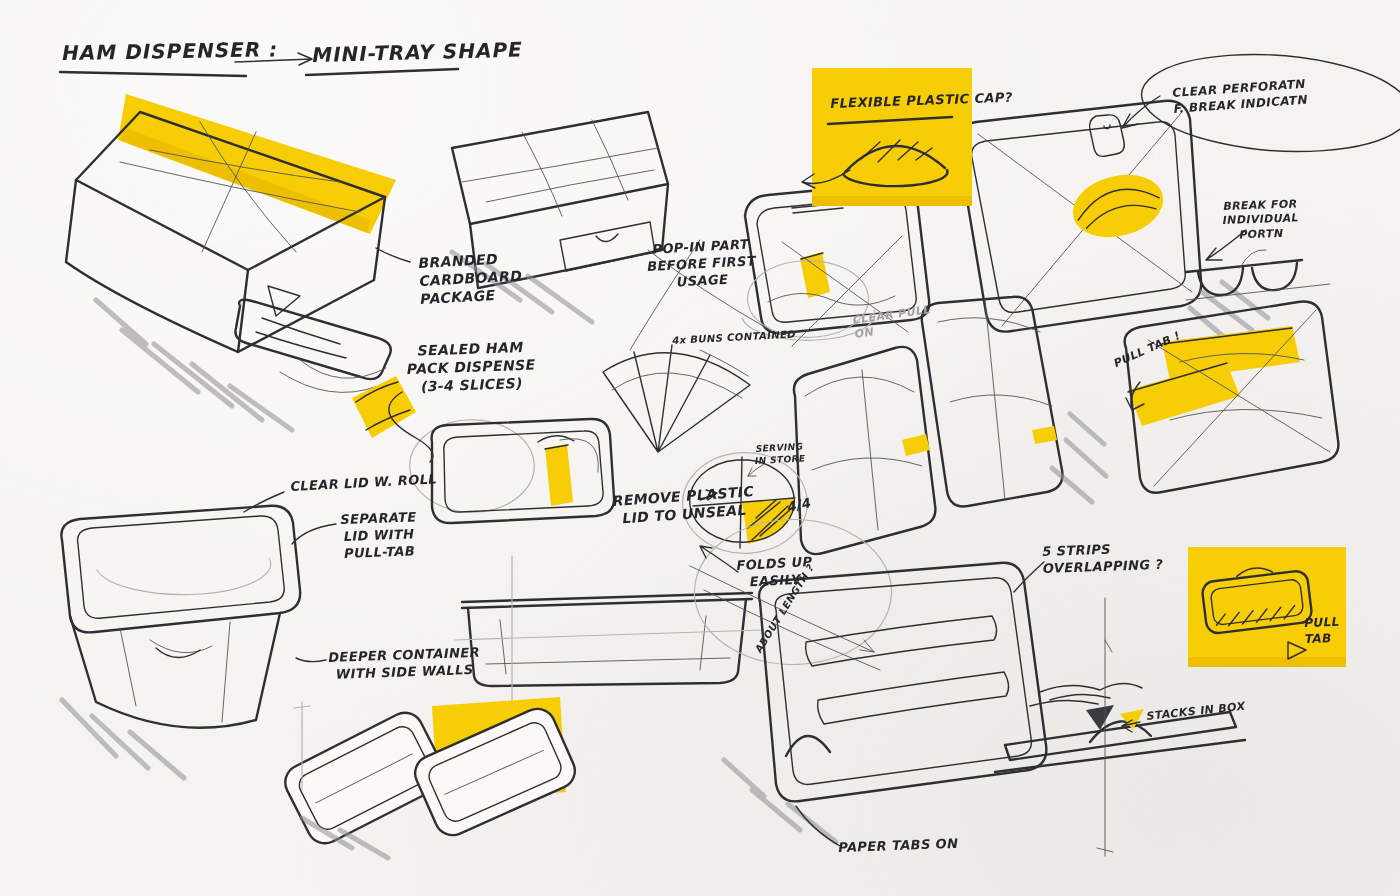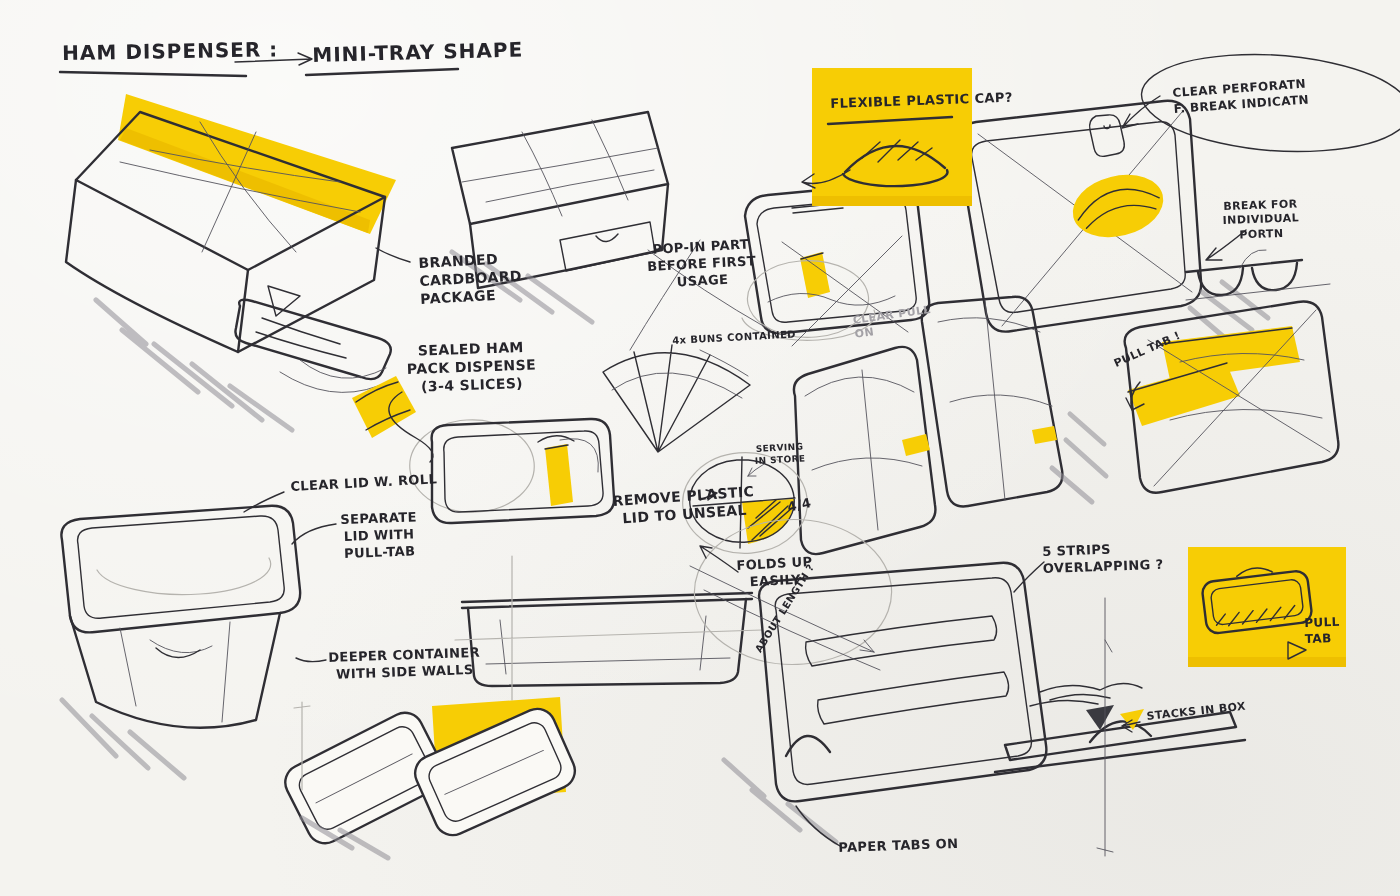--- a/index.html
+++ b/index.html
@@ -3,20 +3,21 @@
 <meta charset="utf-8">
 <style>
   html,body{margin:0;padding:0;}
   .canvas{
     position:relative;width:1400px;height:896px;overflow:hidden;
     background:
       radial-gradient(ellipse at 20% 10%, rgba(255,255,255,.6), rgba(0,0,0,0) 60%),
       radial-gradient(ellipse at 85% 90%, rgba(205,203,198,.25), rgba(0,0,0,0) 55%),
       #f4f3ef;
     font-family:"DejaVu Sans", sans-serif;
+    font-style:italic;
   }
   svg.art{position:absolute;left:0;top:0;}
   .ink{fill:none;stroke:#2f2e34;stroke-width:2.4;stroke-linecap:round;stroke-linejoin:round;}
   .ink2{fill:none;stroke:#2f2e34;stroke-width:1.4;stroke-linecap:round;stroke-linejoin:round;}
   .thin{fill:none;stroke:#55545c;stroke-width:.9;stroke-linecap:round;}
   .pencil{fill:none;stroke:#b5b3ae;stroke-width:1.2;stroke-linecap:round;}
   .shade{fill:none;stroke:#8e8d93;stroke-width:5;stroke-linecap:round;opacity:.55;}
   .yel{fill:#f7cd05;stroke:none;}
   .yel2{fill:#eebf00;stroke:none;}
   .face{fill:#faf9f5;}

